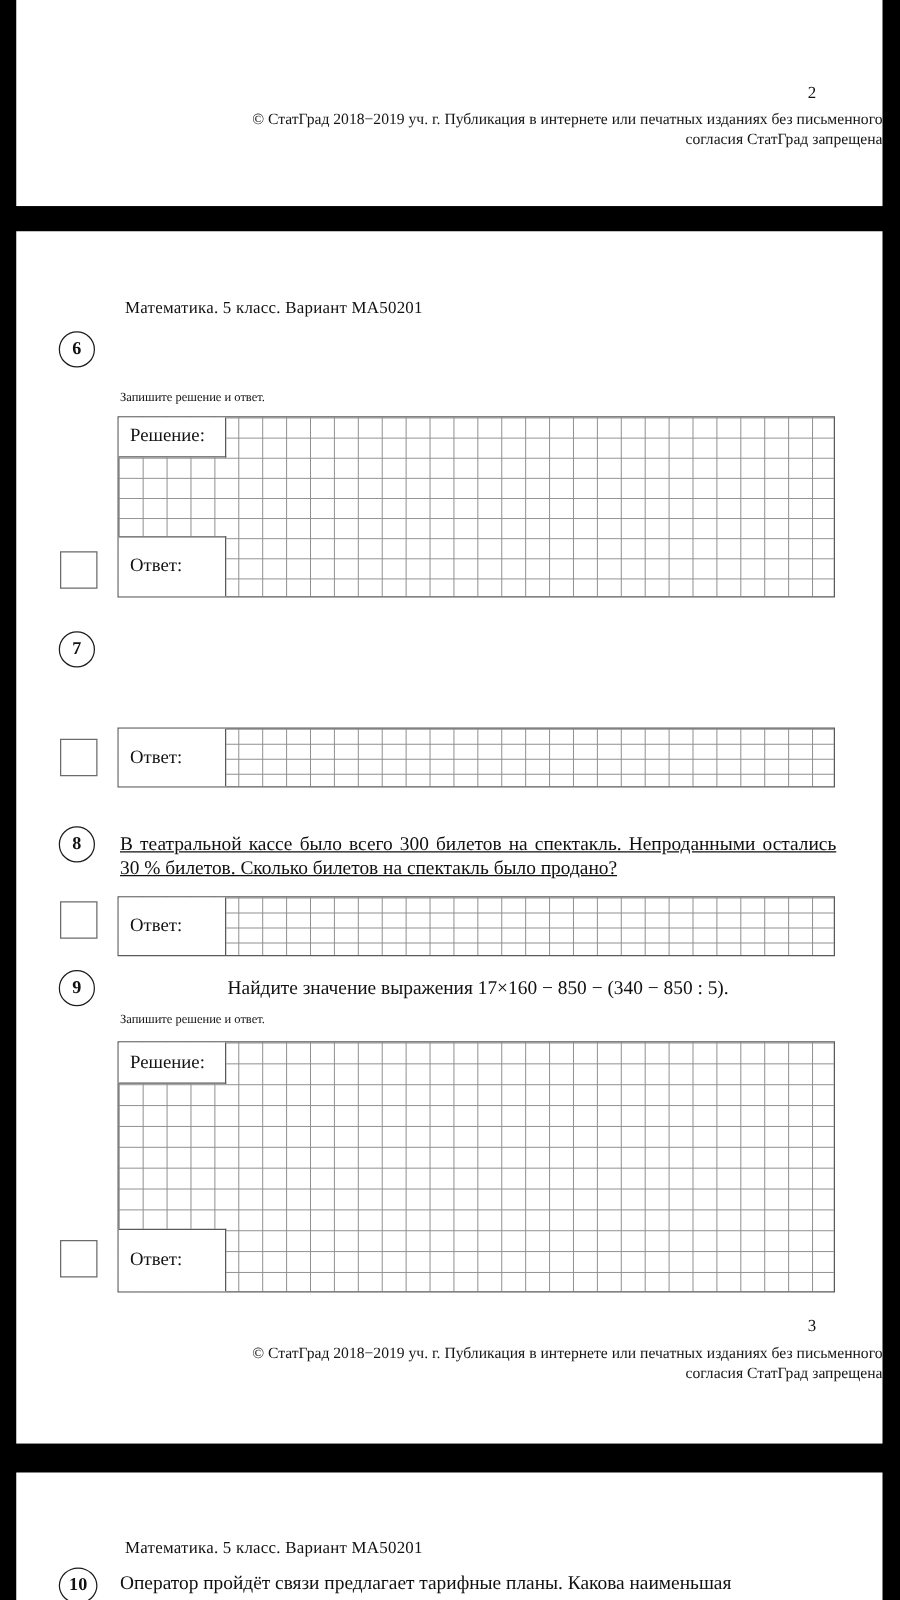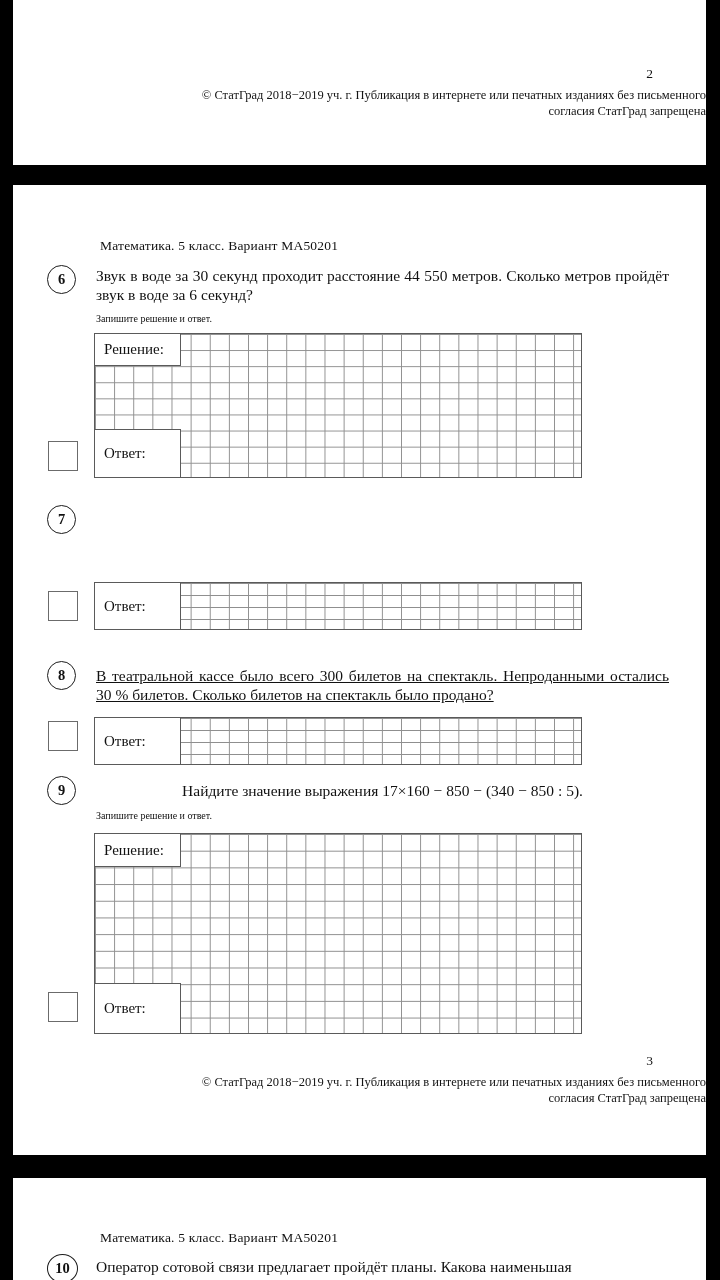--- a/index.html
+++ b/index.html
@@ -26,21 +26,21 @@
   .docheader { position:absolute; left:87px; font-size:13.5px; letter-spacing:.2px; }
 
   .qcircle { position:absolute; left:34px; width:29px; height:29px;
              border:1.6px solid #1c1c1c; border-radius:50%;
              font-weight:bold; font-size:14.5px; line-height:26px; text-align:center;
              background:#fff; }
   .qtext { position:absolute; left:83px; width:573px; font-size:15.5px;
            line-height:19.2px; text-align:justify; }
   .qnote { position:absolute; left:83px; width:573px; font-size:10px; line-height:19px; }
 
-  .grid { position:absolute; left:81px; width:488px; background:#fff;
+  .grid { position:absolute; left:81px; width:574px; background:#fff;
           border:1px solid #5a5a5a;
           background-image:
             linear-gradient(to right, #8f8f8f 1px, transparent 1px),
             linear-gradient(to bottom, #8f8f8f 1px, transparent 1px);
           background-size: var(--cw) var(--ch); }
   .lblbox { position:absolute; background:#fff; display:flex; align-items:center;
             font-size:15px; padding-left:9px; color:#111; }
   .lbl-solution { left:0; top:0; border-right:1px solid #5a5a5a; border-bottom:1px solid #5a5a5a; }
   .lbl-answer-btm { left:0; bottom:0; border-right:1px solid #5a5a5a; border-top:1px solid #5a5a5a; }
   .lbl-answer-full { left:0; top:0; height:100%; border-right:1px solid #5a5a5a; }
@@ -60,21 +60,20 @@
       <div>согласия СтатГрад запрещена</div>
     </div>
   </div>
 
   <div class="sep-bar sep-bar-1"></div>
 
   <div class="page page-mid">
     <div class="docheader" style="top:53px;">Математика. 5 класс. Вариант МА50201</div>
 
     <div class="qcircle" style="top:80px;">6</div>
-    <div class="qtext" style="top:81px;">Звук в воде за 30 секунд проходит расстояние 44&nbsp;550 метров. Сколько метров пройдёт звук в воде за 6 секунд?</div>
     <div class="qnote" style="top:124px;">Запишите решение и ответ.</div>
     <div class="grid" style="top:148px; height:145px; --cw:19.13px; --ch:16.1px;">
       <div class="lblbox lbl-solution" style="width:86px; height:32px;">Решение:</div>
       <div class="lblbox lbl-answer-btm" style="width:86px; height:48px;">Ответ:</div>
     </div>
     <div class="scorebox" style="top:256px;"></div>
 
     <div class="qcircle" style="top:320px;">7</div>
     <div class="grid" style="top:397px; height:48px; --cw:19.13px; --ch:12px;">
       <div class="lblbox lbl-answer-full" style="width:86px;">Ответ:</div>
@@ -102,16 +101,16 @@
       <div>© СтатГрад 2018−2019 уч. г. Публикация в интернете или печатных изданиях без письменного</div>
       <div>согласия СтатГрад запрещена</div>
     </div>
   </div>
 
   <div class="sep-bar sep-bar-2"></div>
 
   <div class="page page-bot">
     <div class="docheader" style="top:52px;">Математика. 5 класс. Вариант МА50201</div>
     <div class="qcircle" style="top:76px; width:31px;">10</div>
-    <div class="qtext" style="top:79px;">Оператор сотовой связи предлагает пройдёт планы. Какова наименьшая</div>
+    <div class="qtext" style="top:79px;">Оператор пройдёт связи предлагает тарифные планы. Какова наименьшая</div>
   </div>
 
 </div>
 
 </body></html>

